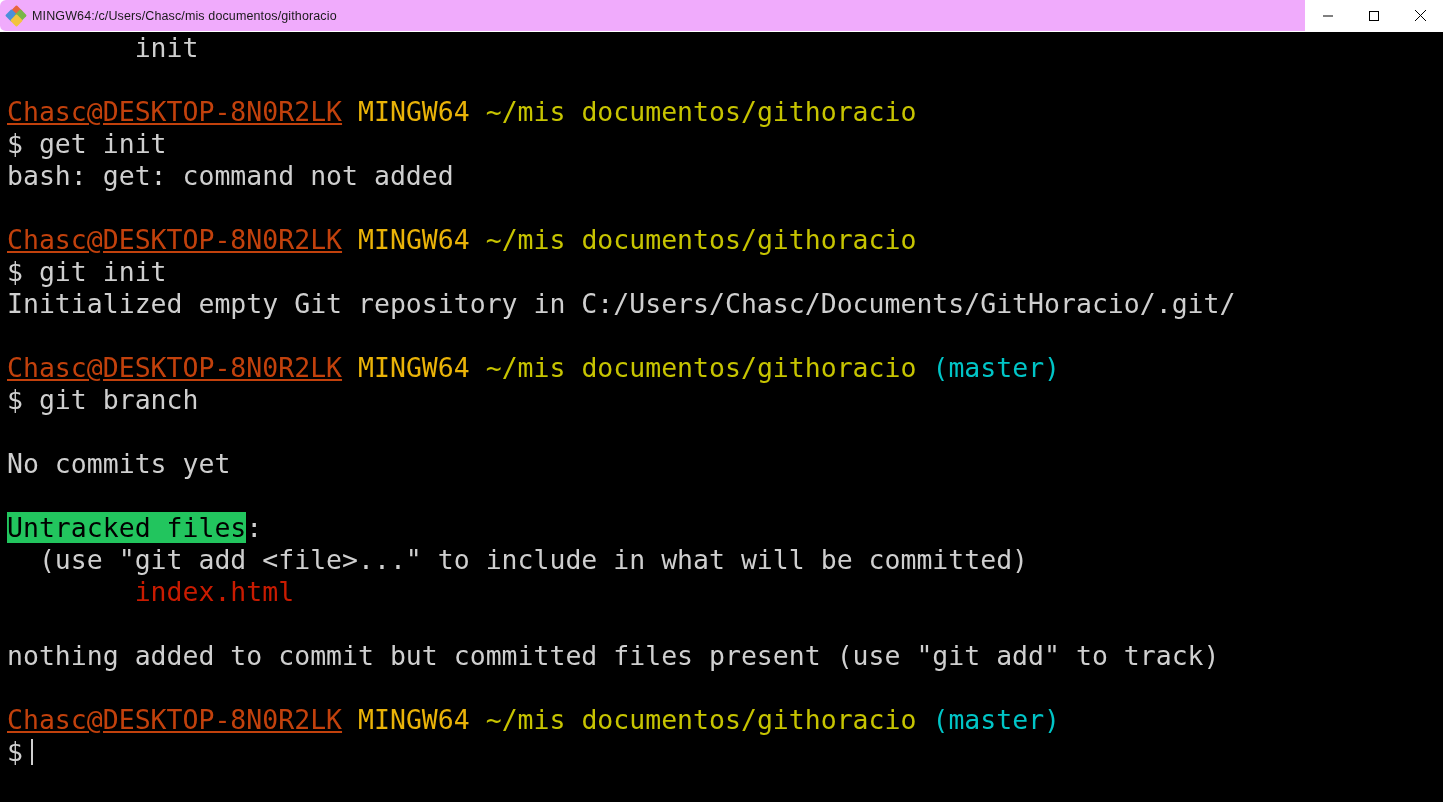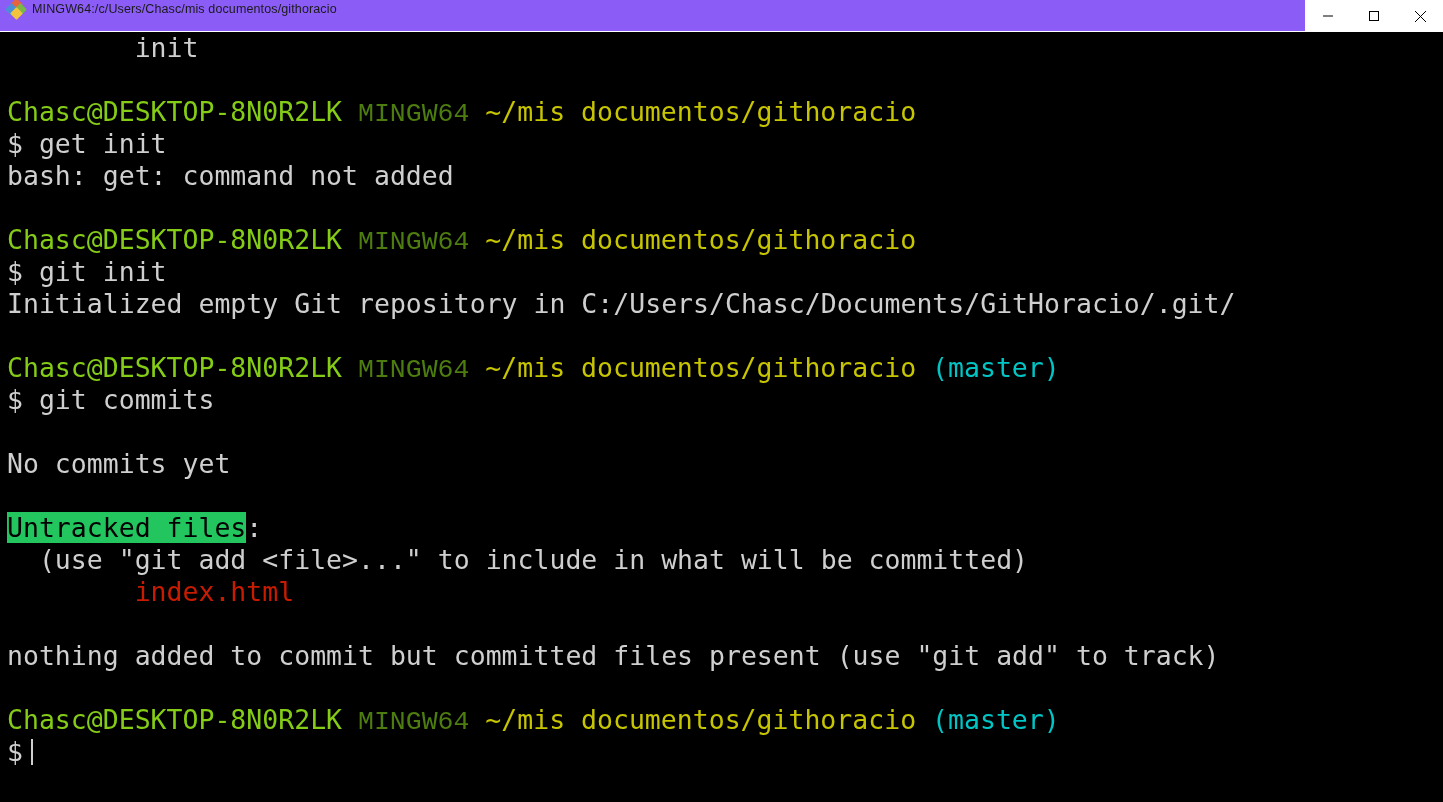--- a/index.html
+++ b/index.html
@@ -11,25 +11,26 @@
     width: 1443px;
     height: 802px;
     overflow: hidden;
     font-family: "DejaVu Sans Mono", "Liberation Mono", monospace;
   }
 
   
   .titlebar {
     position: relative;
     height: 32px;
-    background: #8b5cf6;
+    background: #f0abfc;
     border-bottom: 1px solid #ffffff;
     display: flex;
-    align-items: flex-start;
+    align-items: center;
     box-sizing: border-box;
+    border-radius: 6px;
   }
   .title-left {
     display: flex;
     align-items: center;
     padding-left: 7px;
     flex: 1 1 auto;
     min-width: 0;
   }
   .app-icon {
     width: 18px;
@@ -95,22 +96,22 @@
     line-height: 32px;
     font-size: 26.5px;
     white-space: pre;
     color: #cccccc;
     letter-spacing: 0px;
   }
   .line span { white-space: pre; }
 
   
   .c-default { color: #cfcfcf; }
-  .c-green   { color: #84cc16; }
-  .c-magenta { color: #4d7c0f; font-family: Liberation Mono, monospace; }
+  .c-green   { color: #c2410c; text-decoration: underline; }
+  .c-magenta { color: #eab308; }
   .c-yellow  { color: #c7c400; }
   .c-cyan    { color: #00c5c7; }
   .c-red     { color: #c91b00; }
 
   .sel {
     background: #22c55e;
     color: #000000;
   }
 
   .cursor {
@@ -167,21 +168,21 @@
       <div class="line"><span class="c-default"></span></div>
       <div class="line"><span class="c-green">Chasc@DESKTOP-8N0R2LK</span><span class="c-default"> </span><span class="c-magenta">MINGW64</span><span class="c-default"> </span><span class="c-yellow">~/mis documentos/githoracio</span></div>
       <div class="line"><span class="c-default">$ get init</span></div>
       <div class="line"><span class="c-default">bash: get: command not added</span></div>
       <div class="line"><span class="c-default"></span></div>
       <div class="line"><span class="c-green">Chasc@DESKTOP-8N0R2LK</span><span class="c-default"> </span><span class="c-magenta">MINGW64</span><span class="c-default"> </span><span class="c-yellow">~/mis documentos/githoracio</span></div>
       <div class="line"><span class="c-default">$ git init</span></div>
       <div class="line"><span class="c-default">Initialized empty Git repository in C:/Users/Chasc/Documents/GitHoracio/.git/</span></div>
       <div class="line"><span class="c-default"></span></div>
       <div class="line"><span class="c-green">Chasc@DESKTOP-8N0R2LK</span><span class="c-default"> </span><span class="c-magenta">MINGW64</span><span class="c-default"> </span><span class="c-yellow">~/mis documentos/githoracio</span><span class="c-default"> </span><span class="c-cyan">(master)</span></div>
-      <div class="line"><span class="c-default">$ git commits</span></div>
+      <div class="line"><span class="c-default">$ git branch</span></div>
       <div class="line"><span class="c-default"></span></div>
       <div class="line"><span class="c-default">No commits yet</span></div>
       <div class="line"><span class="c-default"></span></div>
       <div class="line"><span class="c-default sel">Untracked files</span><span class="c-default">:</span></div>
       <div class="line"><span class="c-default">  (use "git add &lt;file&gt;..." to include in what will be committed)</span></div>
       <div class="line"><span class="c-red">        index.html</span></div>
       <div class="line"><span class="c-default"></span></div>
       <div class="line"><span class="c-default">nothing added to commit but committed files present (use "git add" to track)</span></div>
       <div class="line"><span class="c-default"></span></div>
       <div class="line"><span class="c-green">Chasc@DESKTOP-8N0R2LK</span><span class="c-default"> </span><span class="c-magenta">MINGW64</span><span class="c-default"> </span><span class="c-yellow">~/mis documentos/githoracio</span><span class="c-default"> </span><span class="c-cyan">(master)</span></div>

